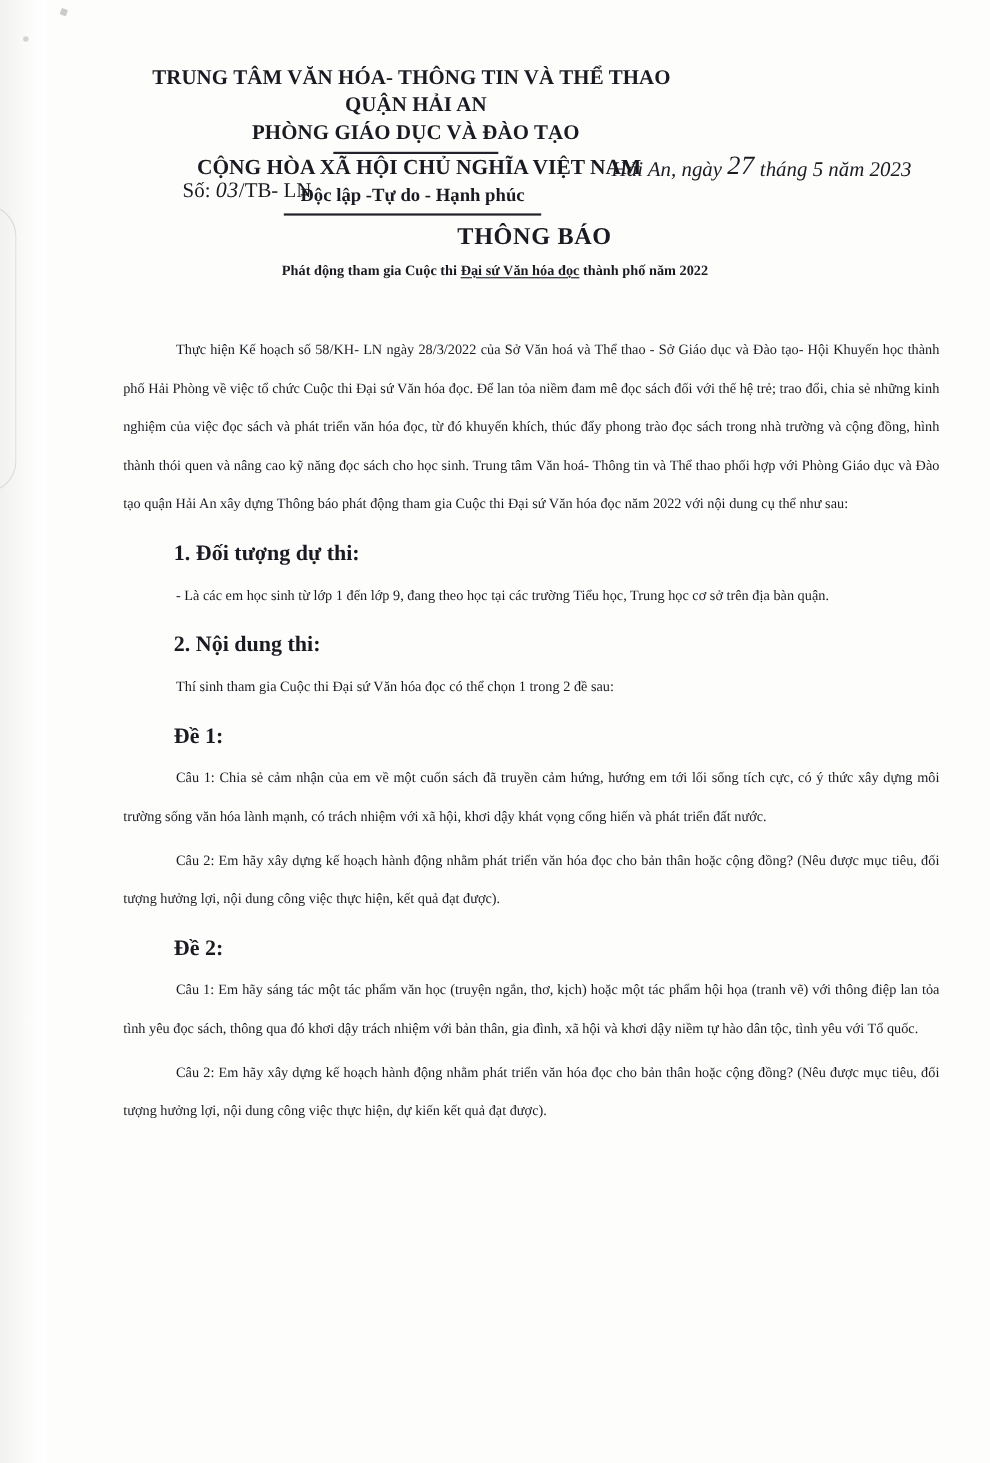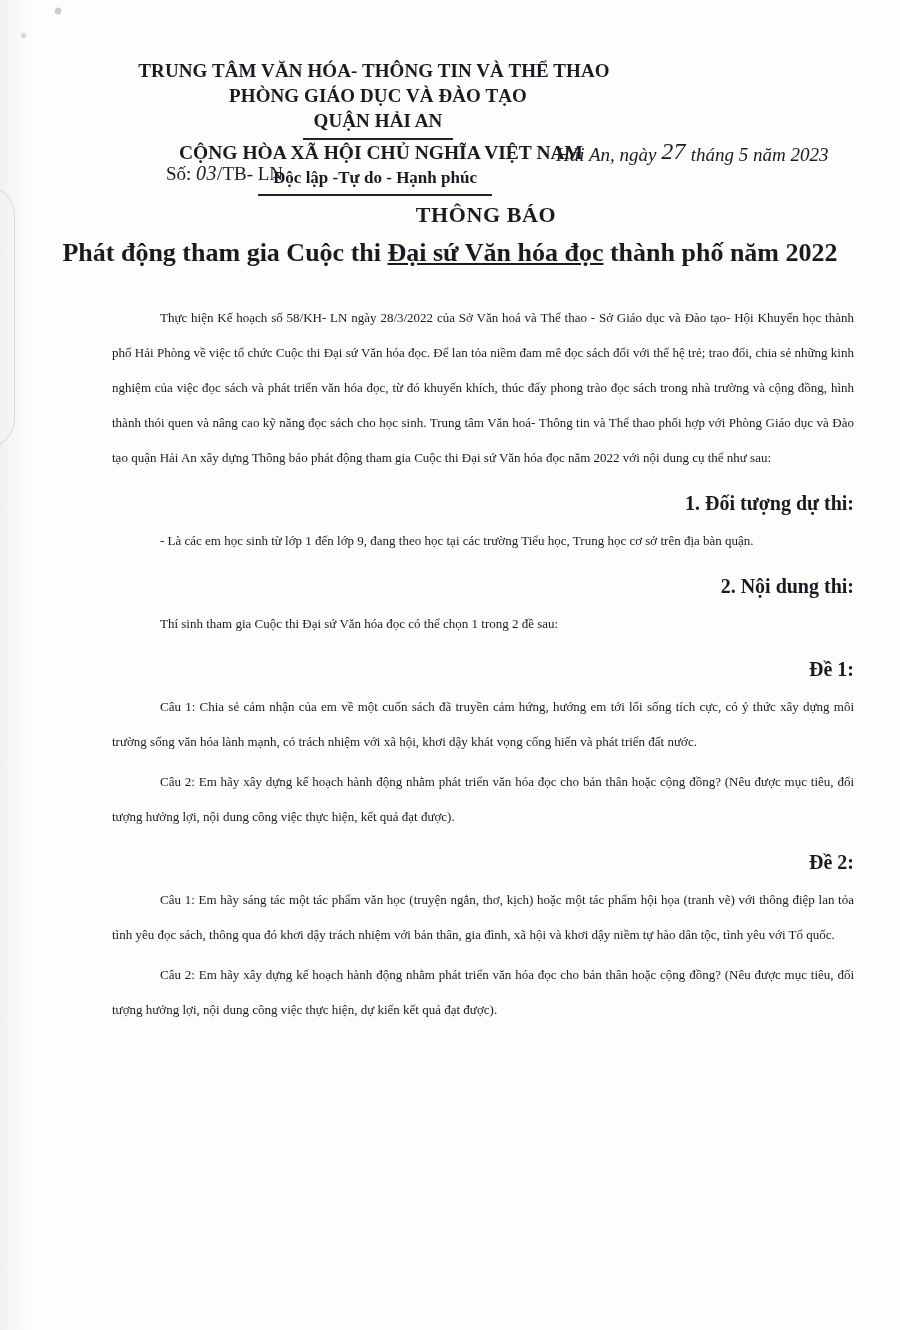--- a/index.html
+++ b/index.html
@@ -154,21 +154,21 @@
     font-size: 22px;
     letter-spacing: .6px;
     margin-left: 36px;
   }
   .doc-subtitle {
     position: absolute;
     top: 238px;
     width: 900px;
     text-align: center;
     font-weight: bold;
-    font-size: 26px;
+    font-size: 13px;
   }
   .doc-subtitle .underlined {
     text-decoration: underline;
     text-underline-offset: 2px;
   }
 
   
   .body-block {
     position: absolute;
     top: 300px;
@@ -182,41 +182,40 @@
     text-align: justify;
     text-justify: inter-word;
     text-indent: 48px;
   }
   h3.section {
     margin: 11px 0 3px 0;
     font-size: 20px;
     line-height: 33px;
     font-weight: bold;
     text-indent: 46px;
-    text-align: right;
   }
   h3.section.tight { margin-top: 9px; }
   p.para + h3.section { margin-top: 12px; }
   .gap-s { height: 5px; }
 </style>
 </head>
 <body>
 
 <div class="page">
 
   <div class="scan-edge-left"></div>
   <div class="scan-mark-a"></div>
   <div class="scan-mark-b"></div>
   <div class="scan-arc"></div>
 
   <div class="header">
     <div class="header-left">
       <div class="org-line l1">TRUNG TÂM VĂN HÓA- THÔNG TIN VÀ THỂ THAO</div>
+      <div class="org-line">QUẬN HẢI AN</div>
       <div class="org-line">PHÒNG GIÁO DỤC VÀ ĐÀO TẠO</div>
-      <div class="org-line">QUẬN HẢI AN</div>
       <div class="rule short"></div>
     </div>
     <div class="header-right">
       <div class="nation-line">CỘNG HÒA XÃ HỘI  CHỦ NGHĨA VIỆT NAM</div>
       <div class="motto-line">Độc lập -Tự do - Hạnh phúc</div>
       <div class="rule"></div>
     </div>
   </div>
 
   <div class="so-line">

